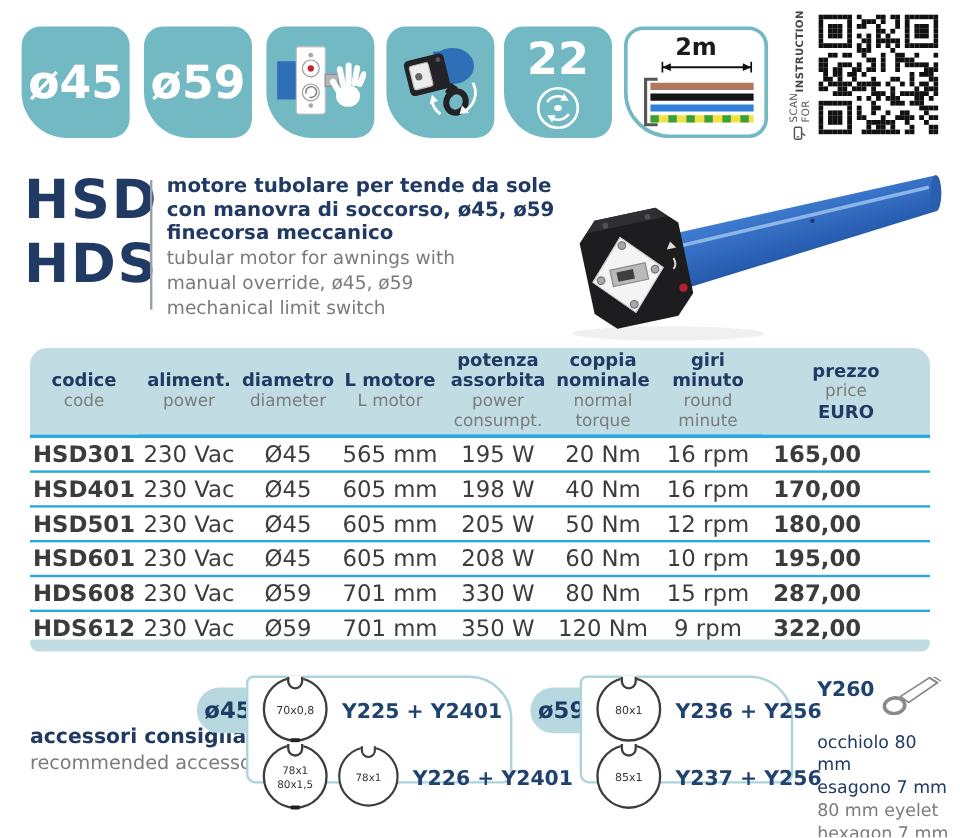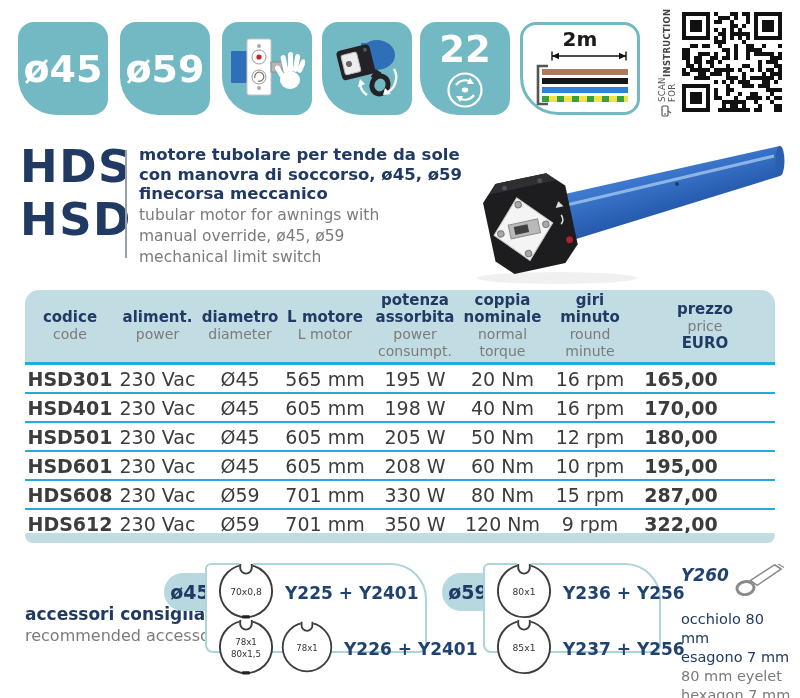--- a/index.html
+++ b/index.html
@@ -75,21 +75,21 @@
   }
   .acc-box {
     position:absolute; left:41px; top:0; height:90px; background:#fff;
     border:2px solid #abd4db; border-radius:6px 36px 8px 8px; box-sizing:border-box;
   }
   #acc-box-45 { width:222px; }
   #acc-box-59 { width:178px; }
   .acc-row { display:flex; align-items:center; height:56px; padding-left:10px; gap:5px; }
   .acc-code { font-size:17px; font-weight:bold; color:#20426e; margin-left:5px; white-space:nowrap; }
   #y260-block { position:absolute; left:681px; top:564px; width:112px; }
-  #y260-head { display:flex; align-items:flex-start; gap:4px;font-style:italic; }
+  #y260-head { display:flex; align-items:flex-start; gap:4px; }
   #y260-code { font-size:17px; font-weight:bold; color:#20426e; line-height:22px; }
   #y260-it { margin-top:10px; font-size:14.5px; color:#203a64; line-height:19px; white-space:pre-line; }
   #y260-en { font-size:14.5px; color:#7b7b7b; line-height:19px; white-space:pre-line; }
 </style>
 </head>
 <body>
 
 <div class="page">
 
   <div class="badge" id="badge-d45">
@@ -502,22 +502,22 @@
         <rect x="60" y="96" width="4" height="4" fill="#111"></rect>
         <rect x="64" y="96" width="4" height="4" fill="#111"></rect>
         <rect x="72" y="96" width="4" height="4" fill="#111"></rect>
         <rect x="76" y="96" width="4" height="4" fill="#111"></rect>
         <rect x="92" y="96" width="4" height="4" fill="#111"></rect>
         <rect x="96" y="96" width="4" height="4" fill="#111"></rect>
       </svg>
   </div>
 
   <div id="model-block">
+    <div>HSD</div>
     <div>HDS</div>
-    <div>HSD</div>
   </div>
   <div id="title-divider"></div>
   <div id="desc-it">motore tubolare per tende da sole
 con manovra di soccorso, ø45, ø59
 finecorsa meccanico</div>
   <div id="desc-en">tubular motor for awnings with
 manual override, ø45, ø59
 mechanical limit switch</div>
 
   <div id="motor-art">

